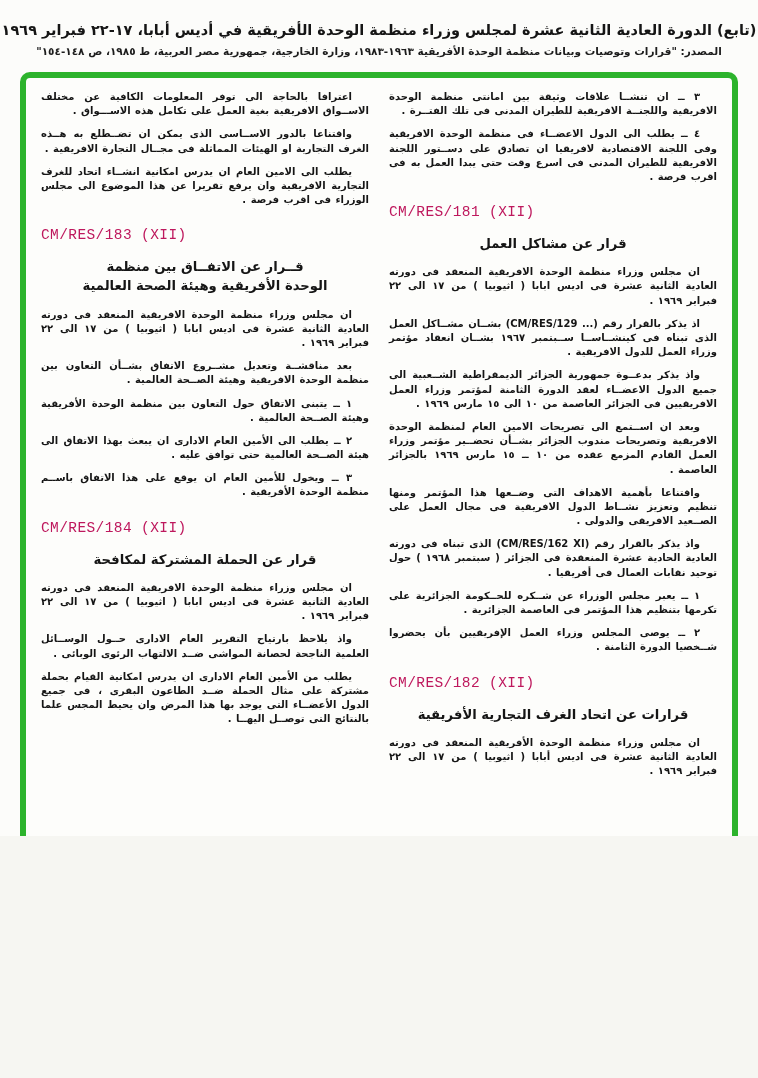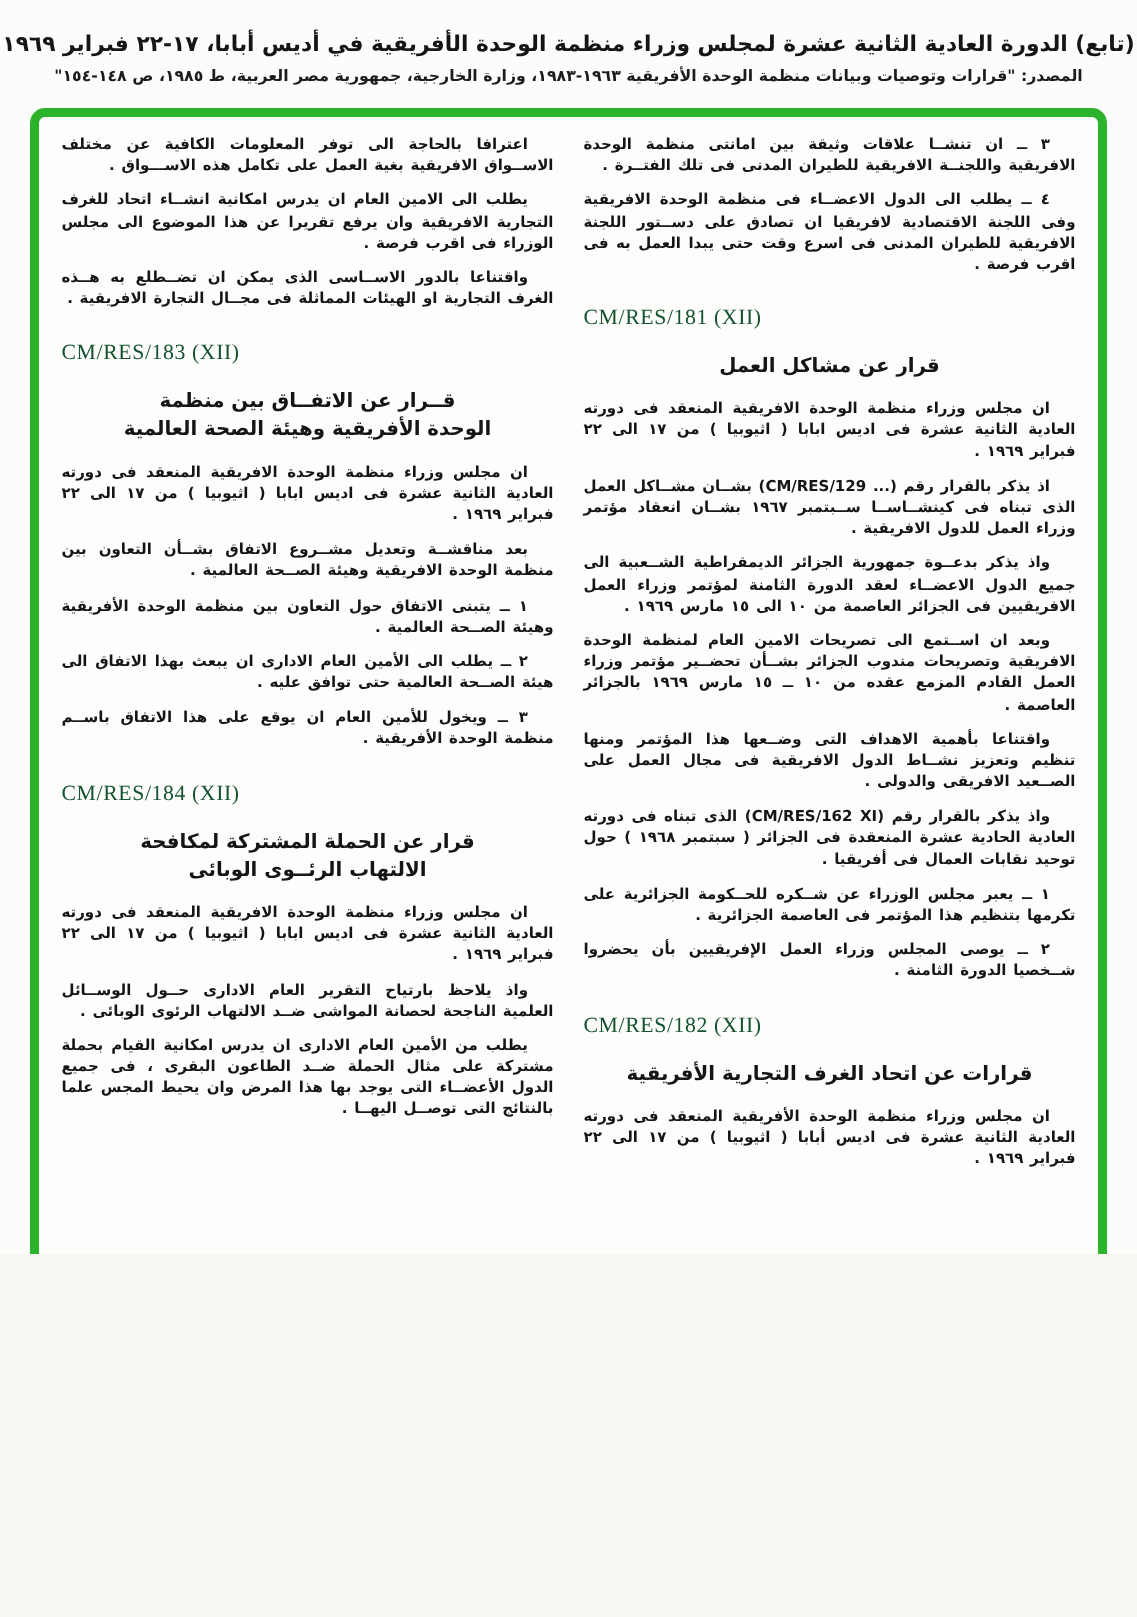--- a/index.html
+++ b/index.html
@@ -56,26 +56,26 @@
     font-weight: bold;
     line-height: 1.42;
     text-align: justify;
     text-indent: 1.7em;
     margin: 0 0 9px 0;
     word-spacing: 1px;
   }
   .res-code {
     direction: ltr;
     text-align: left;
-    font-family: Liberation Serif, serif;
+    font-family: Liberation Mono, monospace;
     font-size: 14.5px;
     font-weight: normal;
     letter-spacing: 0.4px;
     margin: 20px 0 14px 0;
-    color: #14532d;
+    color: #be185d;
   }
   .heading {
     text-align: center;
     font-size: 13.2px;
     font-weight: bold;
     line-height: 1.45;
     margin: 2px 0 12px 0;
   }
   .page-footer {
     text-align: center;
@@ -109,36 +109,35 @@
       <p class="para">واذ يذكر بالقرار رقم (CM/RES/162 XI) الذى تبناه فى دورته العادية الحادية عشرة المنعقدة فى الجزائر ( سبتمبر ١٩٦٨ ) حول توحيد نقابات العمال فى أفريقيا .</p>
       <p class="para">١ ــ يعبر مجلس الوزراء عن شــكره للحــكومة الجزائرية على تكرمها بتنظيم هذا المؤتمر فى العاصمة الجزائرية .</p>
       <p class="para">٢ ــ يوصى المجلس وزراء العمل الإفريقيين بأن يحضروا شــخصيا الدورة الثامنة .</p>
       <div class="res-code">CM/RES/182 (XII)</div>
       <div class="heading">قرارات عن اتحاد الغرف التجارية الأفريقية</div>
       <p class="para">ان مجلس وزراء منظمة الوحدة الأفريقية المنعقد فى دورته العادية الثانية عشرة فى اديس أبابا ( اثيوبيا ) من ١٧ الى ٢٢ فبراير ١٩٦٩ .</p>
     </section>
 
     <section class="col">
       <p class="para">اعترافا بالحاجة الى توفر المعلومات الكافية عن مختلف الاســواق الافريقية بغية العمل على تكامل هذه الاســـواق .</p>
+      <p class="para">واقتناعا بالدور الاســاسى الذى يمكن ان تضــطلع به هــذه الغرف التجارية او الهيئات المماثلة فى مجــال التجارة الافريقية .</p>
       <p class="para">يطلب الى الامين العام ان يدرس امكانية انشــاء اتحاد للغرف التجارية الافريقية وان يرفع تقريرا عن هذا الموضوع الى مجلس الوزراء فى اقرب فرصة .</p>
-      <p class="para">واقتناعا بالدور الاســاسى الذى يمكن ان تضــطلع به هــذه الغرف التجارية او الهيئات المماثلة فى مجــال التجارة الافريقية .</p>
       <div class="res-code">CM/RES/183 (XII)</div>
       <div class="heading">
         <div>قــرار عن الاتفــاق بين منظمة</div>
         <div>الوحدة الأفريقية وهيئة الصحة العالمية</div>
       </div>
       <p class="para">ان مجلس وزراء منظمة الوحدة الافريقية المنعقد فى دورته العادية الثانية عشرة فى اديس ابابا ( اثيوبيا ) من ١٧ الى ٢٢ فبراير ١٩٦٩ .</p>
       <p class="para">بعد مناقشــة وتعديل مشــروع الاتفاق بشــأن التعاون بين منظمة الوحدة الافريقية وهيئة الصــحة العالمية .</p>
       <p class="para">١ ــ يتبنى الاتفاق حول التعاون بين منظمة الوحدة الأفريقية وهيئة الصــحة العالمية .</p>
       <p class="para">٢ ــ يطلب الى الأمين العام الادارى ان يبعث بهذا الاتفاق الى هيئة الصــحة العالمية حتى توافق عليه .</p>
       <p class="para">٣ ــ ويخول للأمين العام ان يوقع على هذا الاتفاق باســم منظمة الوحدة الأفريقية .</p>
       <div class="res-code">CM/RES/184 (XII)</div>
       <div class="heading">
         <div>قرار عن الحملة المشتركة لمكافحة</div>
-        <div>الالتهاب الرئــوى الوبائى</div>
       </div>
       <p class="para">ان مجلس وزراء منظمة الوحدة الافريقية المنعقد فى دورته العادية الثانية عشرة فى اديس ابابا ( اثيوبيا ) من ١٧ الى ٢٢ فبراير ١٩٦٩ .</p>
       <p class="para">واذ يلاحظ بارتياح التقرير العام الادارى حــول الوســائل العلمية الناجحة لحصانة المواشى ضــد الالتهاب الرئوى الوبائى .</p>
       <p class="para">يطلب من الأمين العام الادارى ان يدرس امكانية القيام بحملة مشتركة على مثال الحملة ضــد الطاعون البقرى ، فى جميع الدول الأعضــاء التى يوجد بها هذا المرض وان يحيط المجس علما بالنتائج التى توصــل اليهــا .</p>
     </section>
 
   </main>
 
   <footer class="page-footer">
     <span>٥</span>

